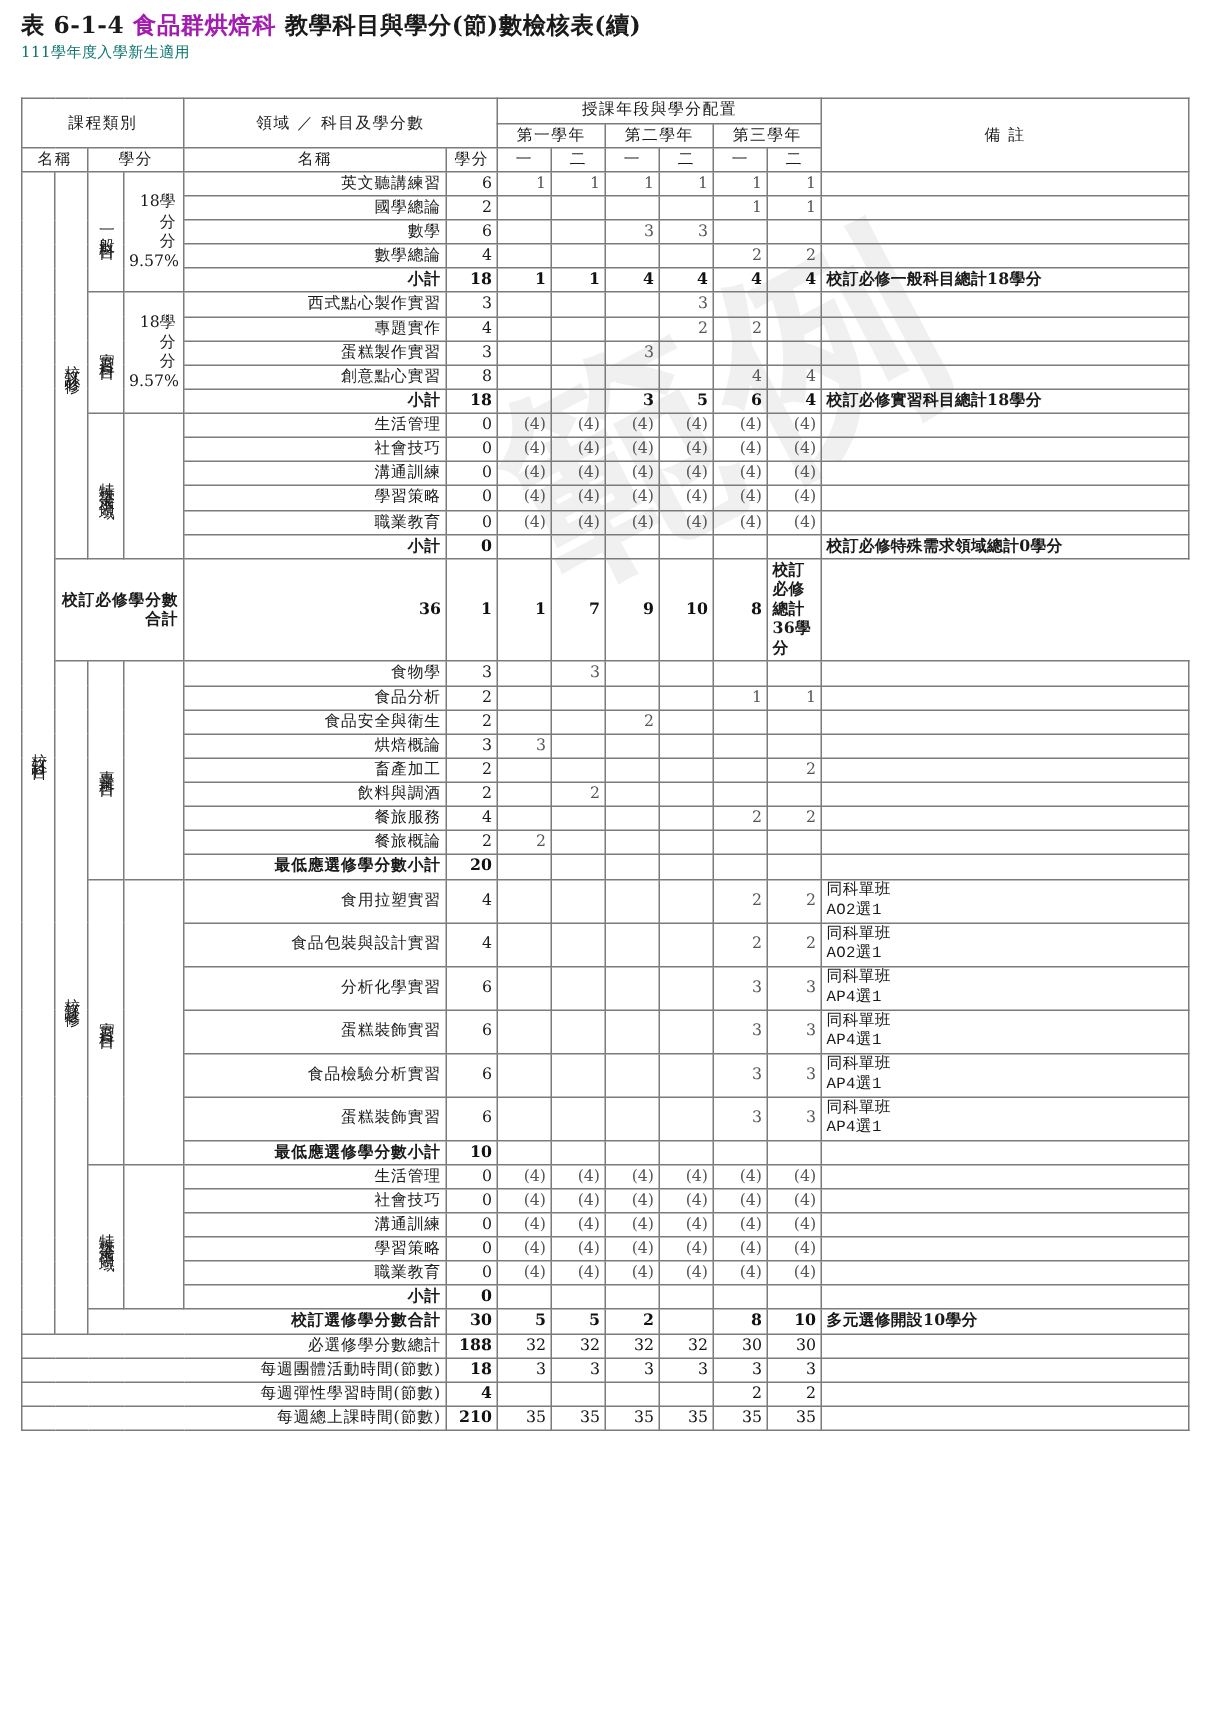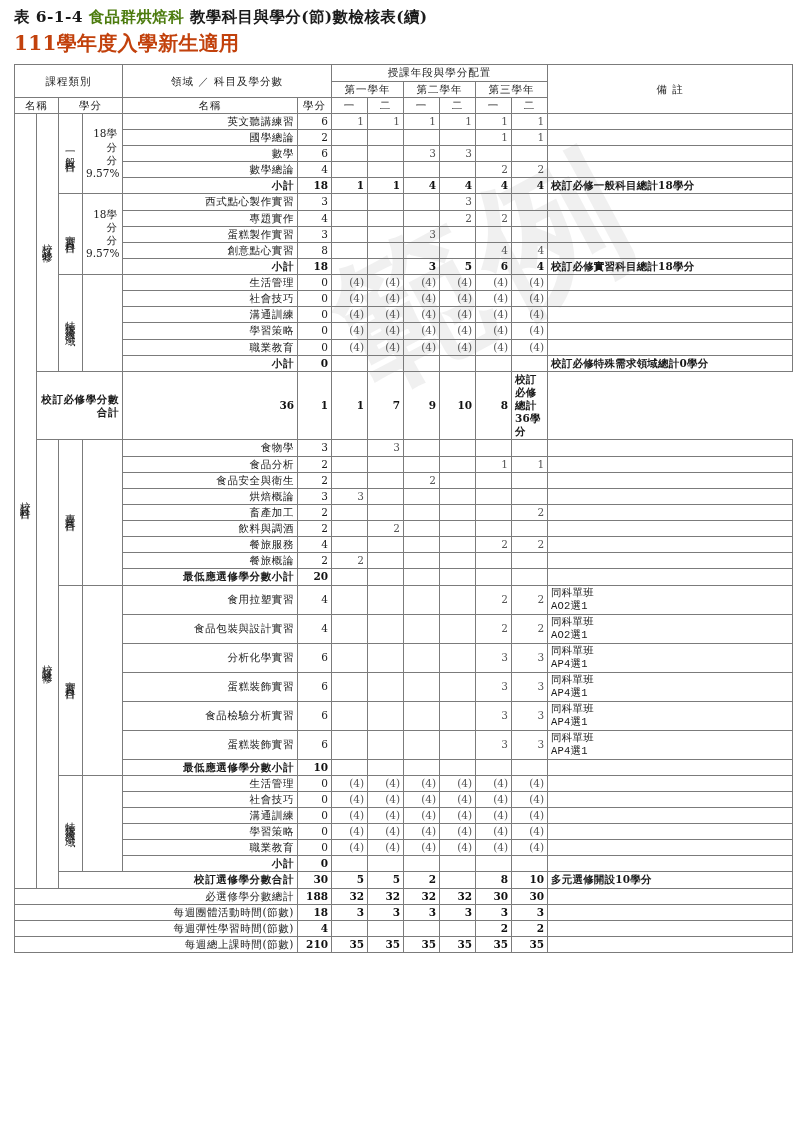--- a/index.html
+++ b/index.html
@@ -18,27 +18,27 @@
     position:absolute;left:330px;top:170px;
     font-size:150px;font-weight:bold;color:#000;opacity:.055;
     transform:rotate(-28deg);transform-origin:center;
     letter-spacing:6px;pointer-events:none;user-select:none;
     font-family:"DejaVu Serif","Liberation Serif",serif;
     white-space:nowrap;z-index:0;
   }
 
   .title-wrap{padding:6px 0 2px 14px;}
   .title{font-size:15.5px;font-weight:bold;letter-spacing:.4px;line-height:1.45;}
-  .title .red{color:#4d7c0f;margin-top:13px;}
-  .subtitle{font-size:20px;font-weight:bold;color:#c2410c;line-height:1.5;letter-spacing:.3px;}
+  .title .red{color:#a21caf;margin-top:13px;}
+  .subtitle{font-size:10px;font-weight:normal;color:#0f766e;line-height:1.5;letter-spacing:.3px;}
 
   table.sheet{
     border-collapse:collapse;
     width:778px;
-    margin:4px auto 0 14px;
+    margin:20px auto 0 14px;
     table-layout:fixed;
     position:relative;z-index:2;
     background:transparent;
   }
   table.sheet td,table.sheet th{
     border:1px solid #7b7b7b;
     font-size:10.5px;
     font-weight:normal;
     padding:1px 3px;
     line-height:1.25;
@@ -72,21 +72,21 @@
   tr.sum td.term{color:#111;}
   .remark{text-align:left;padding-left:5px;font-size:10px;letter-spacing:.2px;}
   .remark.b{font-weight:bold;}
   .remark .ln{display:block;line-height:1.2;font-family:Liberation Mono, monospace;}
   .credit-cell{text-align:center;font-size:10.5px;line-height:1.3;}
   .credit-cell .l1{display:block;text-align:right;padding-right:2px;}
   .credit-cell .l2{display:block;text-align:right;padding-right:2px;}
   .credit-cell .l3{display:block;text-align:left;padding-right:2px;}
   .tall td{height:26px;}
   .foot td{font-weight:bold;}
-  .foot .term{color:#111;font-weight:bold;}
+  .foot .term{color:#111;font-weight:normal;}
 </style>
 </head>
 <body>
 
 <div class="page">
 
   <div class="watermark">範例</div>
 
   <div class="title-wrap">
     <div class="title"><span>表 6-1-4 </span><span class="red">食品群烘焙科</span><span> 教學科目與學分(節)數檢核表(續)</span></div>

